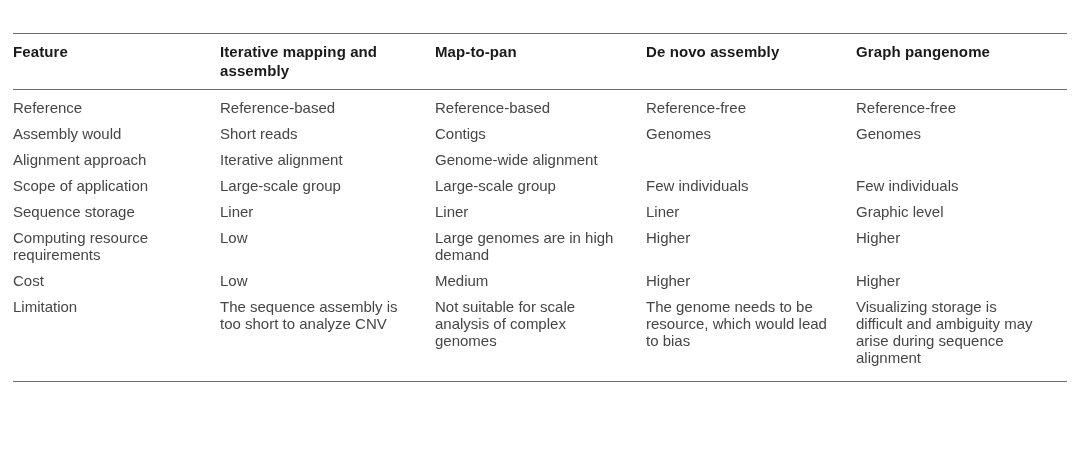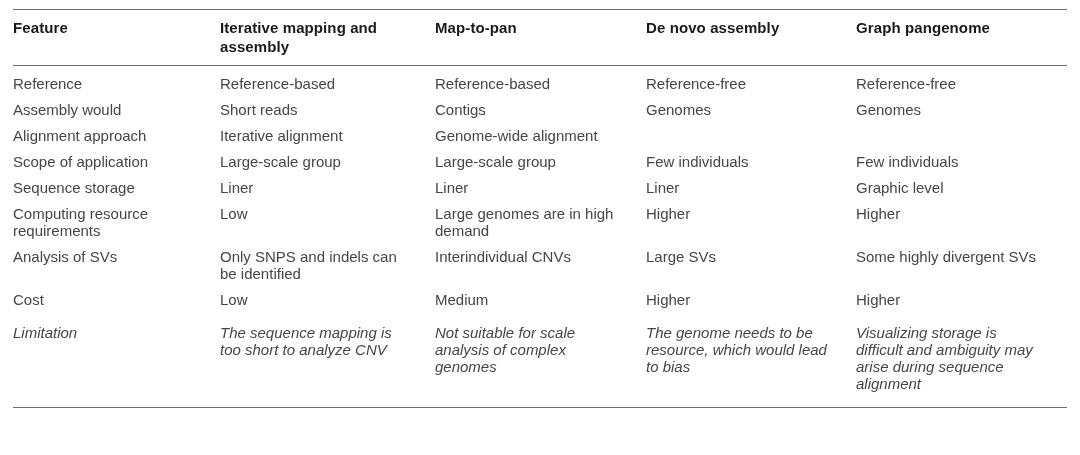--- a/index.html
+++ b/index.html
@@ -16,20 +16,21 @@
     left:13px;
     top:9px;
     width:1054px;
   }
   table{
     width:100%;
     border-collapse:collapse;
     table-layout:fixed;
     border-top:1px solid #6e6e6e;
     border-bottom:1px solid #6e6e6e;
+    margin-top:24px;
   }
   col.c1{width:207px;}
   col.c2{width:215px;}
   col.c3{width:211px;}
   col.c4{width:210px;}
   col.c5{width:211px;}
   thead tr{
     border-bottom:1px solid #6e6e6e;
   }
   th{
@@ -111,35 +112,28 @@
           <td>Graphic level</td>
         </tr>
         <tr>
           <td>Computing resource requirements</td>
           <td>Low</td>
           <td>Large genomes are in high demand</td>
           <td>Higher</td>
           <td>Higher</td>
         </tr>
         <tr>
-          <td>Analysis of SVs</td>
-          <td>Only SNPS and indels can be identified</td>
-          <td>Interindividual CNVs</td>
-          <td>Large SVs</td>
-          <td>Some highly divergent SVs</td>
-        </tr>
-        <tr>
           <td>Cost</td>
           <td>Low</td>
           <td>Medium</td>
           <td>Higher</td>
           <td>Higher</td>
         </tr>
         <tr>
           <td>Limitation</td>
-          <td>The sequence mapping is too short to analyze CNV</td>
+          <td>The sequence assembly is too short to analyze CNV</td>
           <td>Not suitable for scale analysis of complex genomes</td>
           <td>The genome needs to be resource, which would lead to bias</td>
           <td>Visualizing storage is difficult and ambiguity may arise during sequence alignment</td>
         </tr>
       </tbody>
   </table>
 </div>
 
 </body></html>

